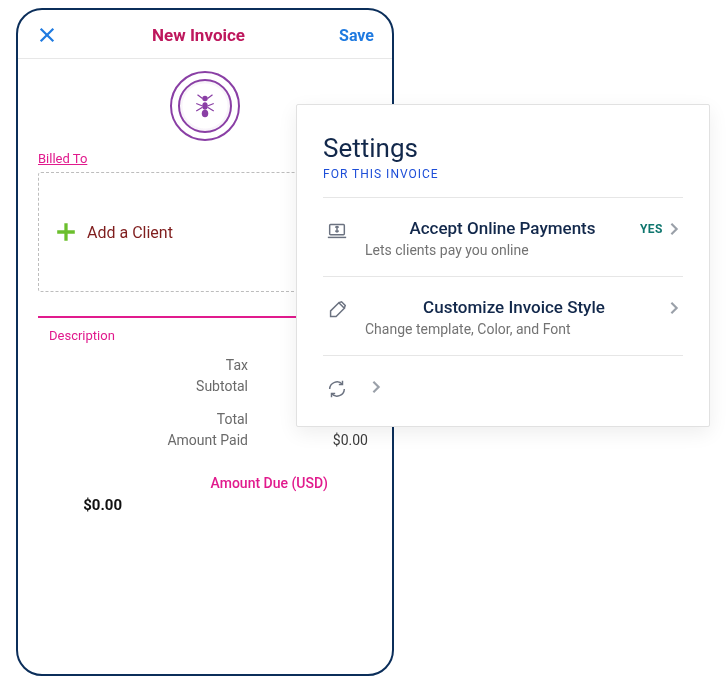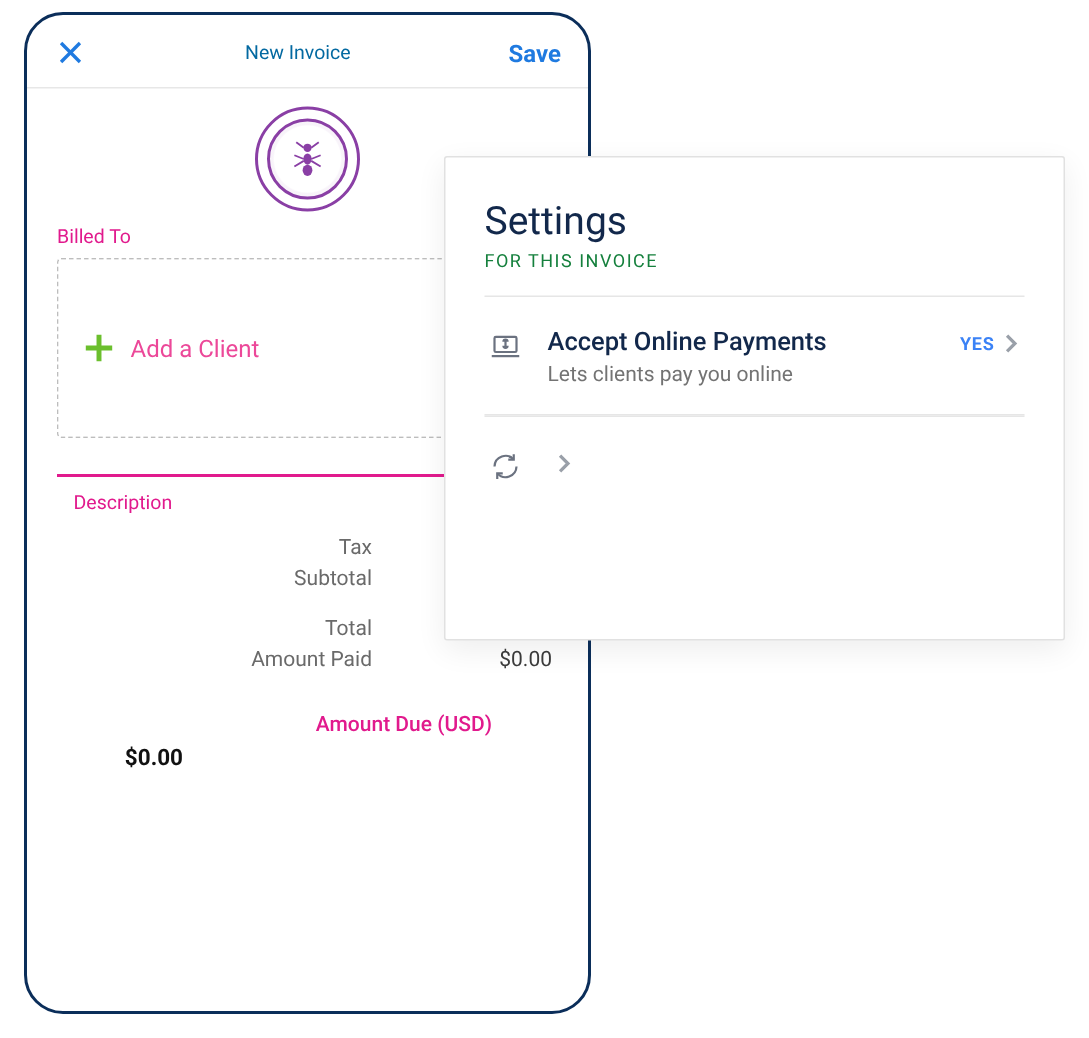--- a/index.html
+++ b/index.html
@@ -32,23 +32,23 @@
     border-bottom: 1px solid #e7e7e7;
   }
   .close-x {
     width: 22px; height: 22px;
     color: #1f7ae0;
     display: flex; align-items: center; justify-content: center;
     cursor: pointer;
   }
   .close-x svg { width: 18px; height: 18px; stroke: #1f7ae0; stroke-width: 2.5; }
   .phone-title {
-    font-size: 13px;
-    color: #0369a1;
-    font-weight: 400;
+    font-size: 17px;
+    color: #be185d;
+    font-weight: 700;
   }
   .save-link {
     color: #1f7ae0;
     font-weight: 700;
     font-size: 16px;
     cursor: pointer;
   }
 
   .logo-wrap {
     display: flex;
@@ -70,39 +70,40 @@
       radial-gradient(circle at 50% 50%, transparent 22px, rgba(138,63,165,0.06) 23px);
     position: relative;
     display:flex; align-items:center; justify-content:center;
   }
   .logo-inner svg { width: 30px; height: 30px; fill: #8a3fa5; }
 
   .section-label {
     color: #e11a8d;
     font-size: 13px;
     padding: 0 20px 6px 20px;
+    text-decoration: underline;
   }
 
   .dashed-box {
     margin: 0 20px;
     border: 1.5px dashed #bdbdbd;
     border-radius: 3px;
     display: flex;
     align-items: center;
     padding: 0 16px;
     cursor: pointer;
   }
   .dashed-client { height: 120px; }
   .plus-icon {
     width: 22px; height: 22px;
     display: inline-flex; align-items: center; justify-content: center;
     margin-right: 10px;
   }
   .plus-icon svg { stroke: #6bbf2d; stroke-width: 3; }
-  .dashed-box .box-text { font-size: 16px; color: #ec4899; }
+  .dashed-box .box-text { font-size: 16px; color: #7f1d1d; }
 
   .pink-rule {
     border: none;
     border-top: 2px solid #e11a8d;
     margin: 24px 20px 10px 20px;
   }
 
   .desc-label {
     color: #e11a8d;
     font-size: 13px;
@@ -146,21 +147,21 @@
   }
   .settings h2 {
     font-size: 26px;
     font-weight: 400;
     color: #12284b;
     margin-bottom: 4px;
   }
   .settings .sub {
     font-size: 12px;
     letter-spacing: 1px;
-    color: #15803d;
+    color: #1d4ed8;
     margin-bottom: 16px;
   }
   .settings hr {
     border: none;
     border-top: 1px solid #e6e6e6;
   }
   .srow {
     display: flex;
     align-items: flex-start;
     padding: 20px 0 18px 0;
@@ -174,28 +175,29 @@
     margin-top: 2px;
     color: #6b7280;
   }
   .srow .sicon svg { width: 22px; height: 22px; stroke: #6b7280; fill: none; stroke-width: 1.6; }
   .srow .sbody { flex: 1; }
   .srow .stitle {
     font-size: 17px;
     color: #12284b;
     font-weight: 500;
     margin-bottom: 4px;
+    text-align: center;
   }
   .srow .sdesc {
     font-size: 14px;
     color: #737373;
   }
   .srow .sright {
     display: flex; align-items: center;
-    color: #3b82f6;
+    color: #0f766e;
     font-size: 12px;
     font-weight: 700;
     letter-spacing: 0.5px;
     margin-top: 4px;
   }
   .chev {
     width: 14px; height: 14px;
     margin-left: 6px;
     display: inline-flex; align-items: center;
   }
@@ -291,20 +293,39 @@
       <span>YES</span>
       <span class="chev">
         <svg viewBox="0 0 10 16">
             <polyline points="2,2 8,8 2,14"></polyline>
           </svg>
       </span>
     </div>
   </div>
   <hr>
 
+  <div class="srow">
+    <div class="sicon">
+      <svg viewBox="0 0 24 24">
+          <path d="M14 4 l6 6 -9 9 -6 0 0 -6 z"></path>
+          <path d="M14 4 l3 -1 4 4 -1 3"></path>
+        </svg>
+    </div>
+    <div class="sbody">
+      <div class="stitle">Customize Invoice Style</div>
+      <div class="sdesc">Change template, Color, and Font</div>
+    </div>
+    <div class="sright">
+      <span class="chev">
+        <svg viewBox="0 0 10 16">
+            <polyline points="2,2 8,8 2,14"></polyline>
+          </svg>
+      </span>
+    </div>
+  </div>
   <hr>
 
   <div class="srow">
     <div class="sicon">
       <svg viewBox="0 0 24 24">
           <path d="M4 12 a8 8 0 0 1 14 -5"></path>
           <polyline points="18 3 18 7 14 7"></polyline>
           <path d="M20 12 a8 8 0 0 1 -14 5"></path>
           <polyline points="6 21 6 17 10 17"></polyline>
         </svg>

